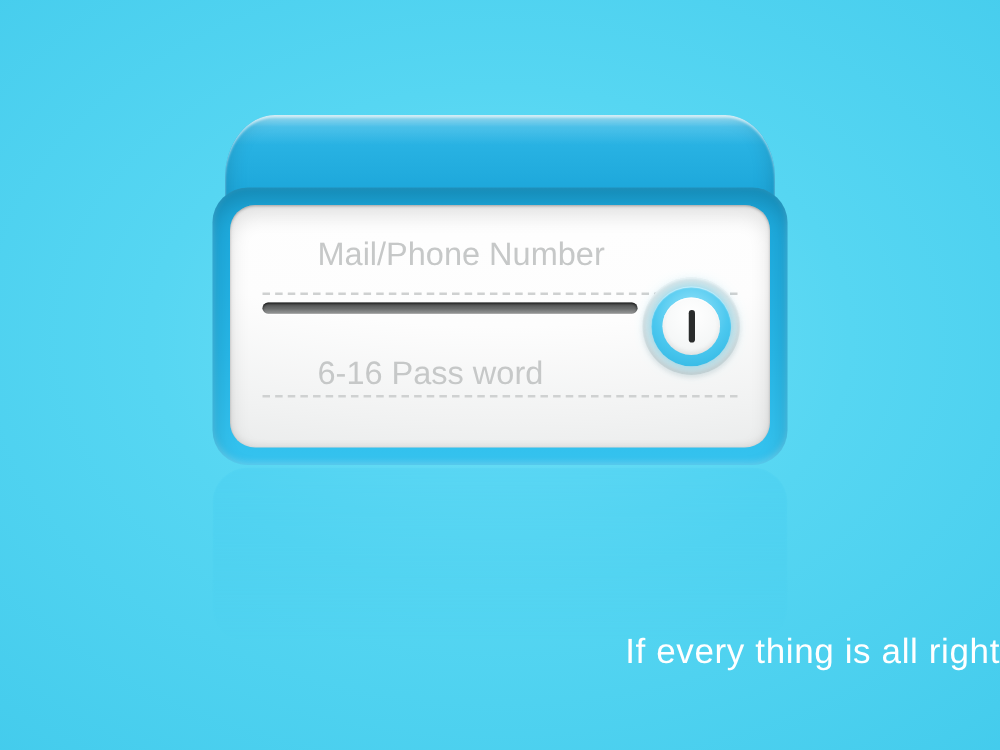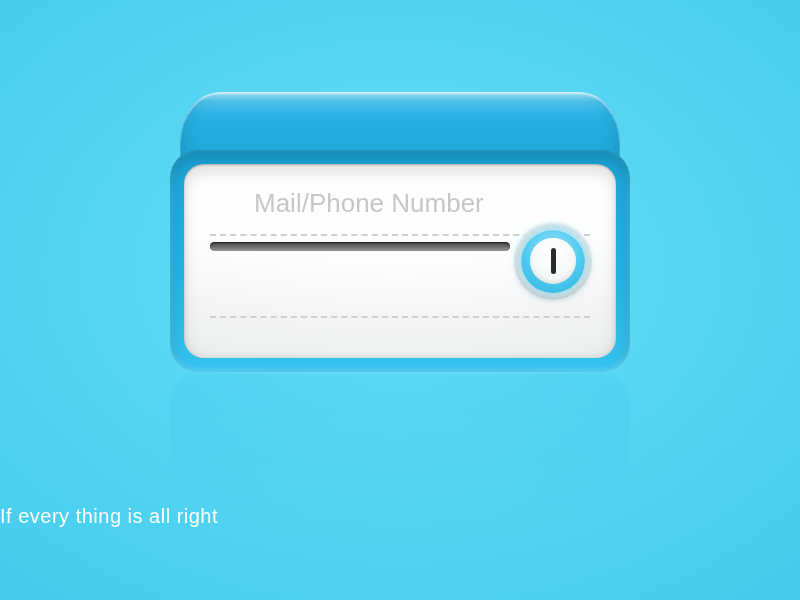--- a/index.html
+++ b/index.html
@@ -168,23 +168,23 @@
     transform: scaleY(-1);
     -webkit-mask-image: linear-gradient(to bottom, rgba(0,0,0,0) 0%, rgba(0,0,0,0.9) 100%);
             mask-image: linear-gradient(to bottom, rgba(0,0,0,0) 0%, rgba(0,0,0,0.9) 100%);
     filter: blur(1px);
   }
 
   .caption {
     position: absolute;
     left: 0; right: 0;
     top: 505px;
-    text-align: left;
+    text-align: right;
     color: #ffffff;
-    font-size: 20px;
+    font-size: 28px;
     font-weight: 400;
     letter-spacing: 0.5px;
   }
 </style>
 </head>
 <body>
 
 <div class="stage">
   <div class="lid"></div>
 
@@ -193,20 +193,23 @@
 
       <div class="dotted-line dotted-1"></div>
       <div class="dotted-line dotted-2"></div>
 
       <div class="field">
         <input type="text" placeholder="Mail/Phone Number" style="">
       </div>
 
       <div class="slot"></div>
 
+      <div class="field" style="margin-top:54px">
+        <input type="password" placeholder="6-16 Pass word" style="">
+      </div>
 
       <div class="power">
         <div class="outer"></div>
         <div class="ring"></div>
         <div class="inner">
           <div class="bar"></div>
         </div>
       </div>
 
     </div>

